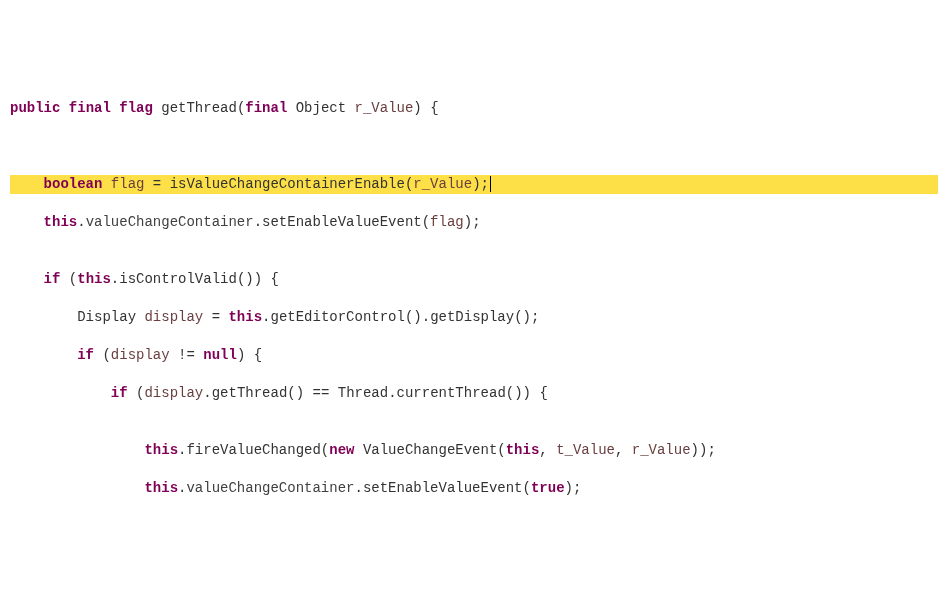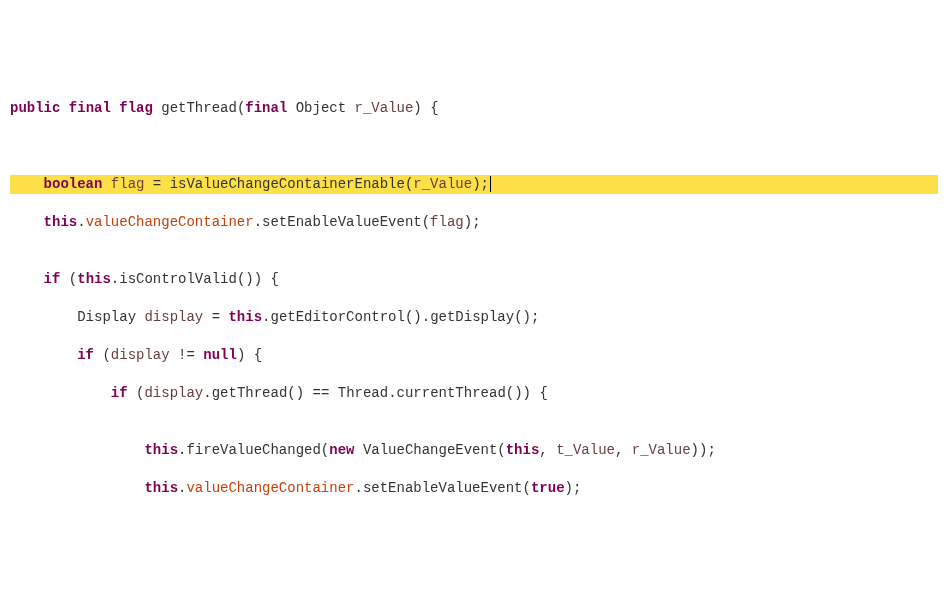--- a/index.html
+++ b/index.html
@@ -11,21 +11,21 @@
     background: #ffffff;
     color: #333333;
     white-space: pre;
   }
   .line { display: block; }
   .line.highlighted {
     background: #fde047;
   }
   .kw   { color: #7f0055; font-weight: bold; }  
   .ident{ color: #333333; }
-  .field{ color: #c2410c; margin-top: 16px; }  
+  .field{ color: #404040; margin-top: 16px; }  
   .local{ color: #6a3e3e; }
   .static{ color: #333333; }
   .punc { color: #333333; }
   .caret { border-left: 1px solid #000; margin-left:1px; }
 </style>
 </head>
 <body>
 
 
 

